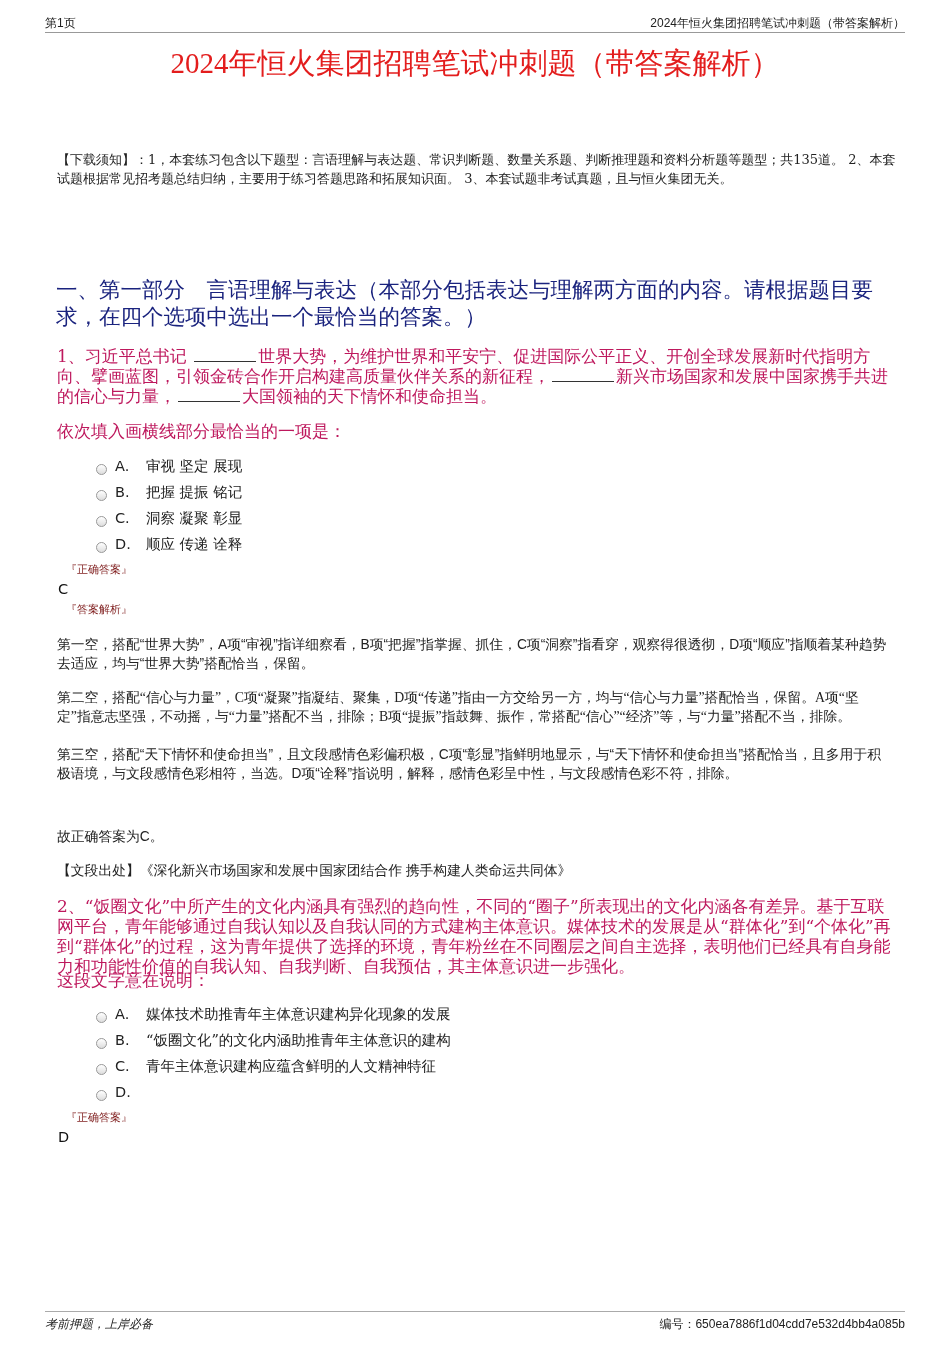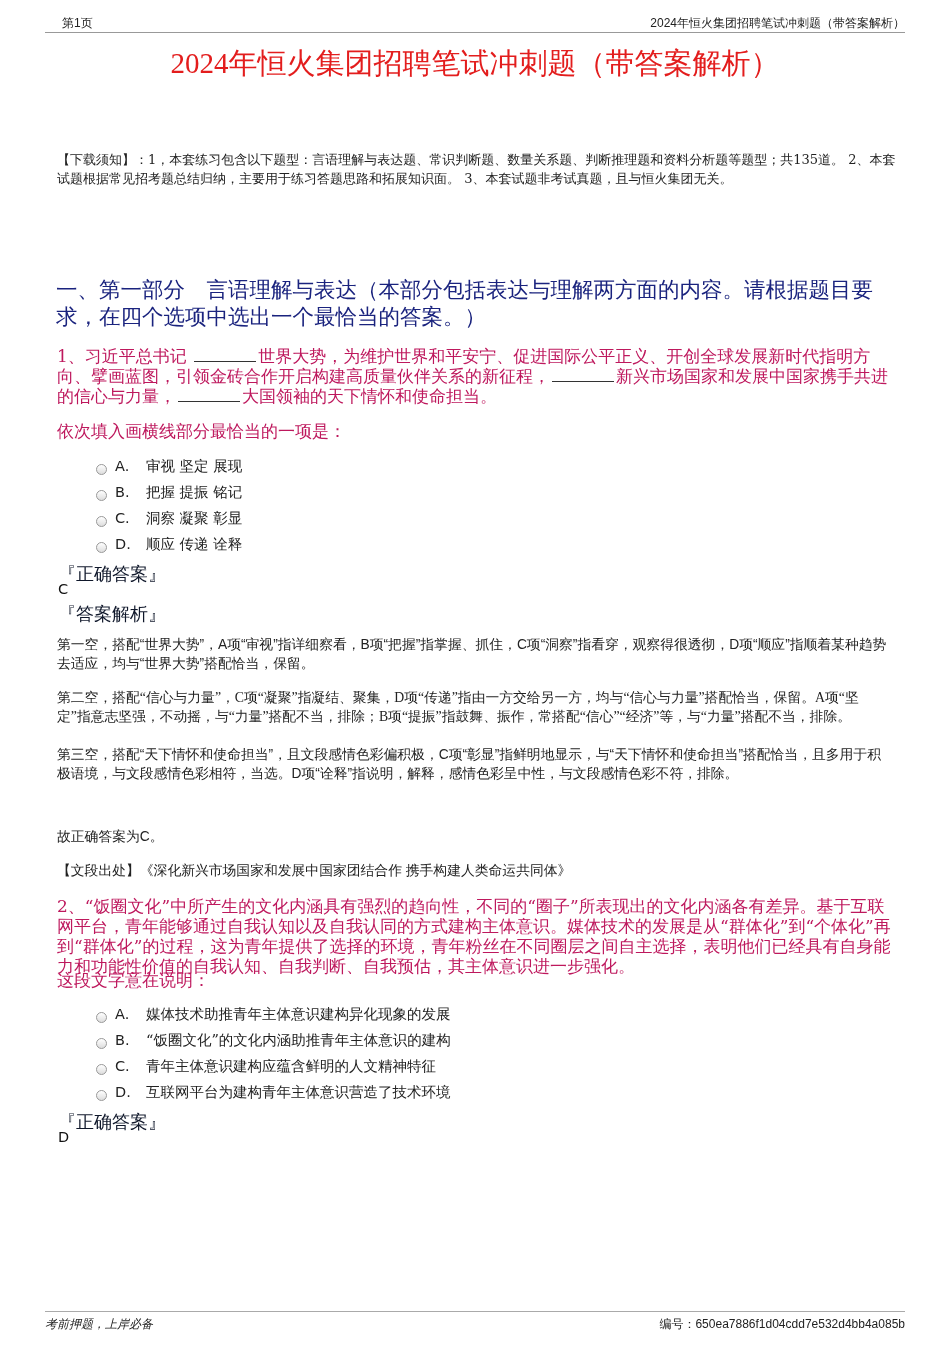--- a/index.html
+++ b/index.html
@@ -1,37 +1,37 @@
 <!DOCTYPE html>
 <html><head>
   <meta charset="utf-8">
   <style>
     html, body { margin: 0; padding: 0; background: #ffffff; }
     body { width: 950px; height: 1345px; position: relative; overflow: hidden;
       font-family: "DejaVu Serif", "Liberation Serif", serif; color: #333; }
     .hdr { position: absolute; left: 45px; right: 45px; top: 14px; height: 18px;
       border-bottom: 1px solid #999; font-size: 12px; color: #222;
       font-family: "Liberation Sans", "DejaVu Sans", sans-serif; }
-    .hdr .l { position: absolute; left: 17px; top: 1px; text-align: center; }
+    .hdr .l { position: absolute; left: 0; top: 1px; text-align: center; }
     .hdr .r { position: absolute; right: 0; top: 1px; }
     .title { position: absolute; left: 0; right: 0; top: 44px; text-align: center;
       font-size: 29px; color: #e31d1d; font-family: "Liberation Serif", "DejaVu Serif", serif; }
     .notice { position: absolute; left: 57px; width: 840px; top: 150px; font-size: 13px;
       line-height: 19px; color: #222; }
     .section { position: absolute; left: 56px; width: 840px; top: 276px; font-size: 21.5px;
       line-height: 27px; color: #1a237e; }
     .para { position: absolute; left: 57px; width: 842px; font-size: 17px; line-height: 20px; color: #be185d; }
     .ans-para { position: absolute; left: 57px; width: 835px; font-size: 13.8px; line-height: 18.5px; color: #222;
       font-family: "Liberation Sans", "DejaVu Sans", sans-serif; }
     .opts { position: absolute; left: 96px; font-size: 14.5px; color: #222; }
     .opt { height: 26px; display: flex; align-items: center; }
     .radio { width: 9px; height: 9px; border: 1px solid #999; border-radius: 50%;
       margin-right: 8px; margin-top: 6px; background: linear-gradient(#fff, #ddd); }
     .opt .letter { font-family: "DejaVu Sans", sans-serif; width: 31px; }
-    .lbl { position: absolute; left: 58px; font-size: 18px; color: #0f172a; }
+    .lbl { position: absolute; left: 66px; font-size: 11px; color: #7f1d1d; }
     .ansval { position: absolute; left: 58px; font-size: 14.5px; color: #111; font-family: "DejaVu Sans", sans-serif; }
     .blank { display: inline-block; width: 62px; border-bottom: 1px solid #333; height: 12px; vertical-align: baseline; margin: 0 2px; }
     .ftr { position: absolute; left: 45px; right: 45px; top: 1311px; border-top: 1px solid #aaa;
       font-size: 12px; color: #222; font-family: "Liberation Sans", "DejaVu Sans", sans-serif; }
     .ftr .l { position: absolute; left: 0; top: 4px; font-style: italic; }
     .ftr .r { position: absolute; right: 0; top: 4px; }
   </style>
 </head>
 <body>
 
@@ -98,21 +98,20 @@
       <span>“饭圈文化”的文化内涵助推青年主体意识的建构</span>
     </div>
   <div class="opt">
       <span class="radio"></span>
       <span class="letter">C.</span>
       <span>青年主体意识建构应蕴含鲜明的人文精神特征</span>
     </div>
   <div class="opt">
       <span class="radio"></span>
       <span class="letter">D.</span>
-      <span>互联网平台为建构青年主体意识营造了技术环境</span>
     </div>
 </div>
 
 <div class="lbl" style="top:1110px;">『正确答案』</div>
 <div class="ansval" style="top:1129px;">D</div>
 
 <div class="ftr">
   <span class="l">考前押题，上岸必备</span>
   <span class="r">编号：650ea7886f1d04cdd7e532d4bb4a085b</span>
 </div>

